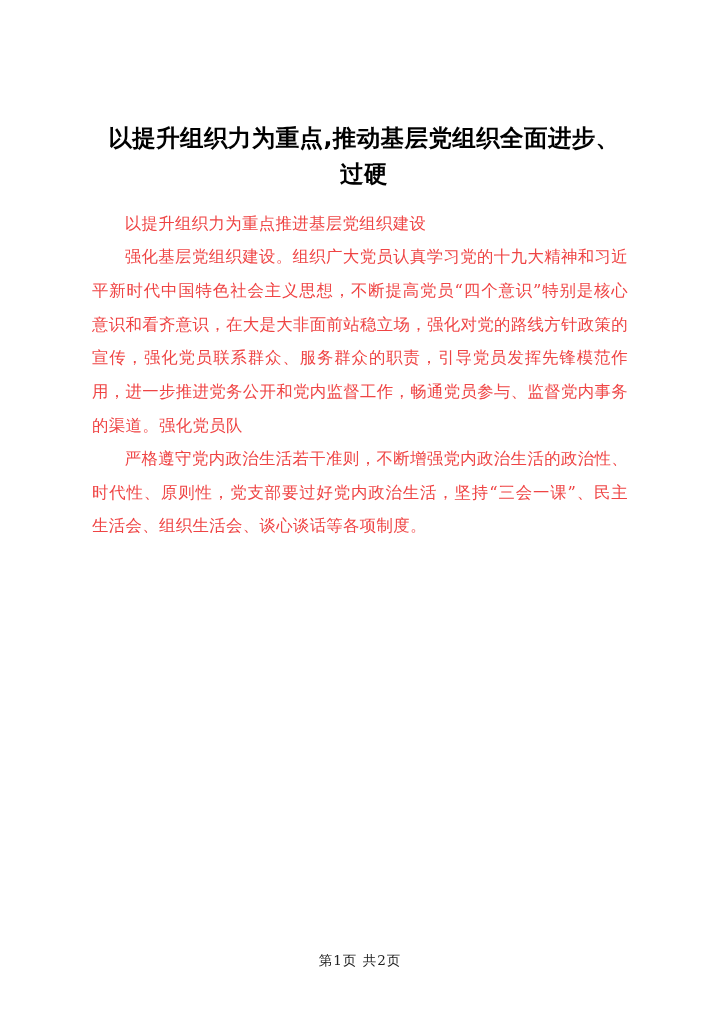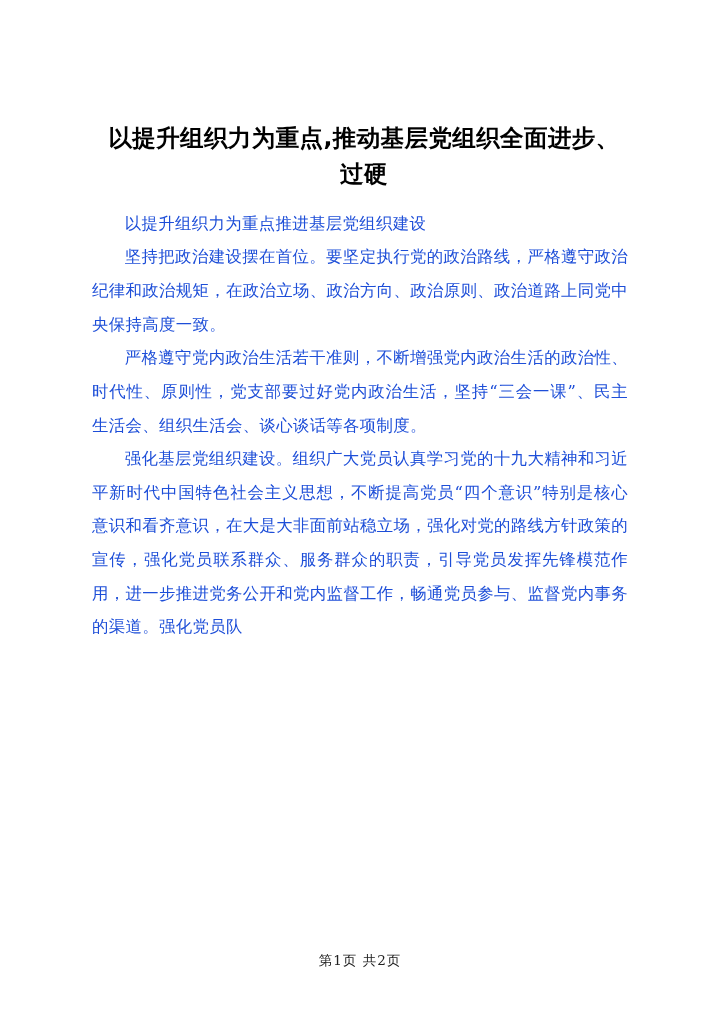--- a/index.html
+++ b/index.html
@@ -34,21 +34,21 @@
     margin: 0 0 14px 8px;
     color: #000;
   }
   .body-block {
     font-family: "DejaVu Serif", serif;
     font-size: 16.4px;
     line-height: 2.05;
     letter-spacing: 0.35px;
     text-align: justify;
     text-justify: inter-ideograph;
-    color: #1d4ed8;
+    color: #ef4444;
   }
   .body-block p {
     margin: 0;
     text-indent: 2em;
   }
   .footer {
     position: absolute;
     left: 0;
     right: 0;
     bottom: 48px;
@@ -62,20 +62,19 @@
 </style>
 </head>
 <body>
 
 <div class="page">
 
   <h1 class="doc-title">以提升组织力为重点,推动基层党组织全面进步、过硬</h1>
 
   <div class="body-block">
     <p>以提升组织力为重点推进基层党组织建设</p>
-    <p>坚持把政治建设摆在首位。要坚定执行党的政治路线，严格遵守政治纪律和政治规矩，在政治立场、政治方向、政治原则、政治道路上同党中央保持高度一致。</p>
+    <p>强化基层党组织建设。组织广大党员认真学习党的十九大精神和习近平新时代中国特色社会主义思想，不断提高党员“四个意识”特别是核心意识和看齐意识，在大是大非面前站稳立场，强化对党的路线方针政策的宣传，强化党员联系群众、服务群众的职责，引导党员发挥先锋模范作用，进一步推进党务公开和党内监督工作，畅通党员参与、监督党内事务的渠道。强化党员队</p>
     <p>严格遵守党内政治生活若干准则，不断增强党内政治生活的政治性、时代性、原则性，党支部要过好党内政治生活，坚持“三会一课”、民主生活会、组织生活会、谈心谈话等各项制度。</p>
-    <p>强化基层党组织建设。组织广大党员认真学习党的十九大精神和习近平新时代中国特色社会主义思想，不断提高党员“四个意识”特别是核心意识和看齐意识，在大是大非面前站稳立场，强化对党的路线方针政策的宣传，强化党员联系群众、服务群众的职责，引导党员发挥先锋模范作用，进一步推进党务公开和党内监督工作，畅通党员参与、监督党内事务的渠道。强化党员队</p>
   </div>
 
   <div class="footer">第1页 共2页</div>
 
 </div>
 
 </body></html>

